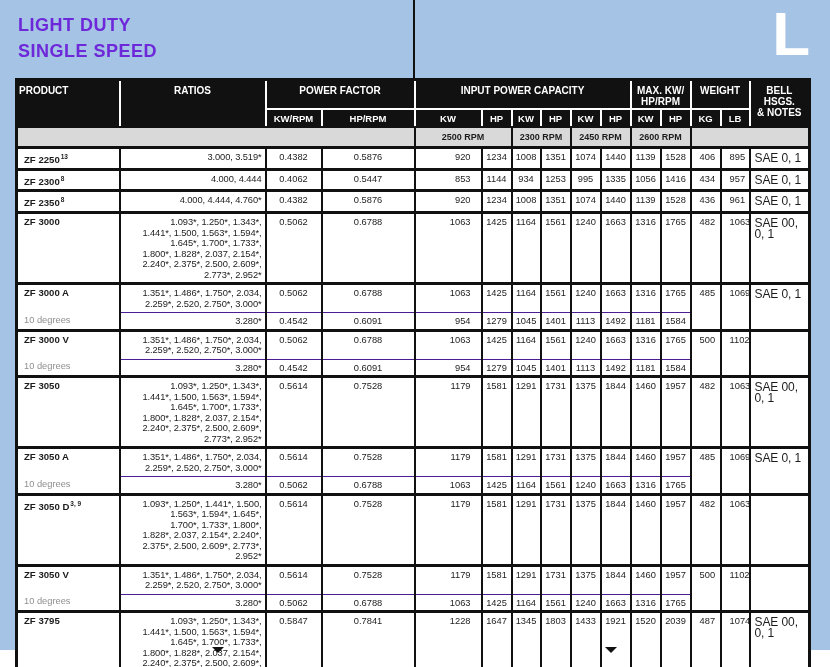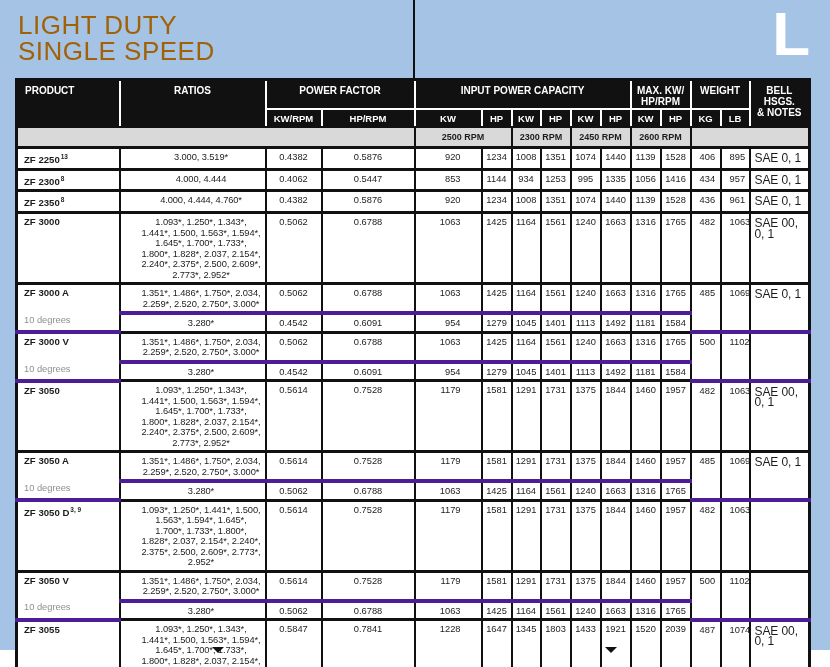--- a/index.html
+++ b/index.html
@@ -1,62 +1,62 @@
 <!DOCTYPE html>
 <html><head>
 <meta charset="utf-8">
 <style>
   html,body{margin:0;padding:0;}
   .page{position:relative;width:830px;height:667px;background:#ffffff;
         font-family:"Liberation Sans",sans-serif;overflow:hidden;}
   .blue-bg{position:absolute;left:0;top:0;width:830px;height:650px;background:#a5c3e4;}
-  .page-title{position:absolute;left:18px;top:12px;color:#a16207;font-size:26px;
-              font-weight:normal;line-height:26px;letter-spacing:0.5px;}
+  .page-title{position:absolute;left:18px;top:12px;color:#6d28d9;font-size:18px;
+              font-weight:bold;line-height:26px;letter-spacing:0.5px;}
   .corner-letter{position:absolute;right:20px;top:2px;color:#ffffff;font-size:62px;
                  font-weight:bold;line-height:64px;}
   .top-divider{position:absolute;left:413px;top:0;width:2px;height:78px;background:#111;}
   .bottom-divider{position:absolute;left:413px;top:645px;width:2px;height:22px;background:#111;}
   .white-footer{position:absolute;left:0;top:650px;width:830px;height:17px;background:#fff;}
 
   table.spec{position:absolute;left:15px;top:78px;width:793px;border-collapse:collapse;
              table-layout:fixed;background:#fff;border:3px solid #111;}
   table.spec td{overflow:hidden;}
 
   
   thead td{background:#111;color:#fff;font-weight:bold;text-align:center;
            vertical-align:top;border:2px solid #fff;font-size:10px;padding:4px 1px 1px;}
   tr.h1{height:29px;}
   tr.h2{height:18px;margin-top:19px;}
   tr.h2 td{font-size:9.5px;vertical-align:middle;padding:1px;border-bottom:2px solid #111;}
   td.span-col{border-bottom:2px solid #111;}
-  td.product-h{text-align:left;padding-left:7px;}
+  td.product-h{text-align:left;padding-left:1px;}
   
   tr.rpm td{background:#d9d9d9;color:#1c1c1c;border:2px solid #111;font-size:9px;
             font-weight:bold;text-align:center;vertical-align:middle;padding:1px;height:16px;}
   tr.rpm td.rpm-empty{border-left-color:#d9d9d9;border-right-color:#111;}
 
   
   tbody td{border:2px solid #111;font-size:9.3px;color:#1c1c1c;vertical-align:top;
            background:#fff;line-height:10.5px;}
   tr.group-start td{border-top:3px solid #111;}
-  tr.main-row td{border-bottom:4px solid #4c1d95;}
+  tr.main-row td{border-bottom:1px solid #4c1d95;}
   tr.sub-row td{border-top:1px solid #111;}
   tr.simple-row{height:19px;}
   tr.tall-row{height:64px;}
   tr.main-row{height:29px;}
   tr.sub-row{height:17px;}
 
   td.product-cell{text-align:left;padding:3px 2px 2px 6px;font-size:9.6px;}
   .pname{font-weight:bold;}
   td.product-cell sup{font-size:6.5px;font-weight:bold;margin-left:1px;}
   .degrees{color:#8f8f8f;font-size:9.3px;margin-top:16px;}
-  td.ratios-cell{text-align:center;padding:3px 3px 2px 20px;letter-spacing:-0.1px;}
+  td.ratios-cell{text-align:right;padding:3px 3px 2px 20px;letter-spacing:-0.1px;}
   td.pf-cell{text-align:center;padding-top:3px;}
   td.val-cell{text-align:center;padding:3px 1px 0;}
-  td.val-first{text-align:right;padding-right:20px;}
+  td.val-first{text-align:right;padding-right:10px;}
   td.wt-cell{text-align:left;padding:3px 8px 0;}
   td.notes-cell{text-align:left;padding:4px 1px 0 4px;font-size:12px;letter-spacing:-0.1px;}
 
   .down-arrow{position:absolute;width:0;height:0;border-left:6px solid transparent;
               border-right:6px solid transparent;border-top:6px solid #111;top:647px;}
 </style>
 </head>
 <body>
 
 <div class="page">
@@ -345,21 +345,21 @@
           <td class="val-cell val-first">1063</td>
           <td class="val-cell">1425</td>
           <td class="val-cell">1164</td>
           <td class="val-cell">1561</td>
           <td class="val-cell">1240</td>
           <td class="val-cell">1663</td>
           <td class="val-cell">1316</td>
           <td class="val-cell">1765</td>
         </tr>
         <tr class="group-start tall-row">
-          <td class="product-cell" rowspan="1"><span class="pname">ZF 3055</span></td>
+          <td class="product-cell" rowspan="1"><span class="pname">ZF 3795</span></td>
           <td class="ratios-cell">1.093*, 1.250*, 1.343*, 1.441*, 1.500, 1.563*, 1.594*, 1.645*, 1.700*, 1.733*, 1.800*, 1.828*, 2.037, 2.154*, 2.240*, 2.375*, 2.500, 2.609*, 2.773*, 2.952*</td>
           <td class="pf-cell">0.5847</td>
           <td class="pf-cell">0.7841</td>
           <td class="val-cell val-first">1228</td>
           <td class="val-cell">1647</td>
           <td class="val-cell">1345</td>
           <td class="val-cell">1803</td>
           <td class="val-cell">1433</td>
           <td class="val-cell">1921</td>
           <td class="val-cell">1520</td>

